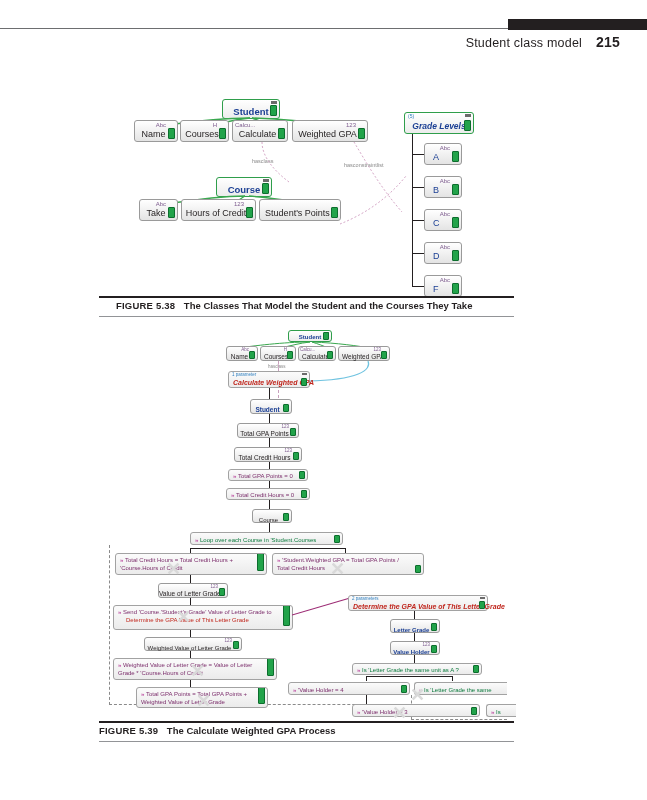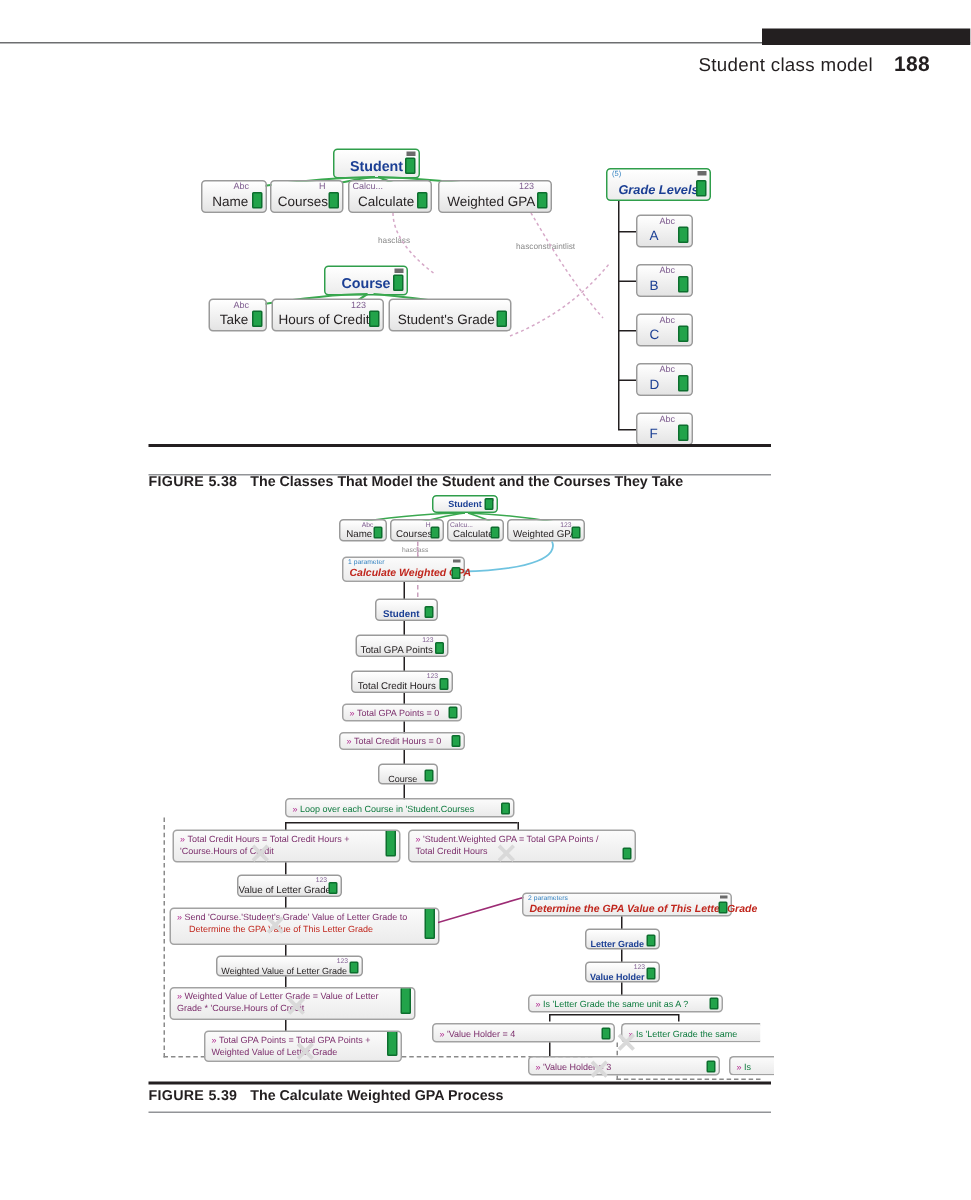--- a/index.html
+++ b/index.html
@@ -74,21 +74,21 @@
   .loopbox{position:absolute;box-sizing:border-box;border:1px dashed #8a8a8a;}
   .watermark{position:absolute;color:#d9d9d9;font-size:18px;font-weight:bold;
         font-family:"Liberation Sans",sans-serif;}
 </style>
 </head>
 <body>
 
 <div id="header-rule"></div>
 <div id="header-black-bar"></div>
 <div id="page-header-text">
-  <span class="ttl">Student class model</span><span class="num">188</span>
+  <span class="ttl">Student class model</span><span class="num">215</span>
 </div>
 
 <div>
 
   <div class="classbox" style="left:222px;top:99px;width:58px;height:20px;">
     <div class="tick"></div>
     <div class="label" style="margin-top:5px;">Student</div>
     <div class="greenchip"></div>
   </div>
 
@@ -148,21 +148,21 @@
     <div class="name">Take</div>
     <div class="greenchip"></div>
   </div>
   <div class="attr" style="left:181px;top:199px;width:75px;height:22px;">
     <div class="typebar">123</div>
     <div class="name">Hours of Credit</div>
     <div class="greenchip"></div>
   </div>
   <div class="attr" style="left:259px;top:199px;width:82px;height:22px;">
     <div class="typebar"></div>
-    <div class="name">Student's Grade</div>
+    <div class="name">Student's Points</div>
     <div class="greenchip"></div>
   </div>
 
   <div class="classbox" style="left:404px;top:112px;width:70px;height:22px;">
     <div class="tick"></div>
     <div style="font-size:5px;color:#2f7fbf;padding-left:3px;line-height:7px;">(5)</div>
     <div class="label" style="font-style:italic;font-size:8.5px;">Grade Levels</div>
     <div class="greenchip"></div>
   </div>
 
@@ -193,21 +193,21 @@
     <div class="name" style="text-align:left;padding-left:8px;color:#1b3f94;">D</div>
     <div class="greenchip"></div>
   </div>
   <div class="attr" style="left:424px;top:275px;width:38px;height:22px;">
     <div class="typebar">Abc</div>
     <div class="name" style="text-align:left;padding-left:8px;color:#1b3f94;">F</div>
     <div class="greenchip"></div>
   </div>
 
   <div class="caprule thick" style="left:99px;top:296px;width:415px;"></div>
-  <div class="cap" style="left:99px;top:300px;margin-top:16px;">
+  <div class="cap" style="left:116px;top:300px;">
     <span class="fignum">FIGURE 5.38</span>
     <span style="margin-left:6px;">The Classes That Model the Student and the Courses They Take</span>
   </div>
   <div class="caprule" style="left:99px;top:316px;width:415px;"></div>
 </div>
 
 <div>
 
   <div class="classbox" style="left:288px;top:330px;width:44px;height:12px;">
     <div class="tick" style="width:5px;height:2px;top:1px;"></div>

